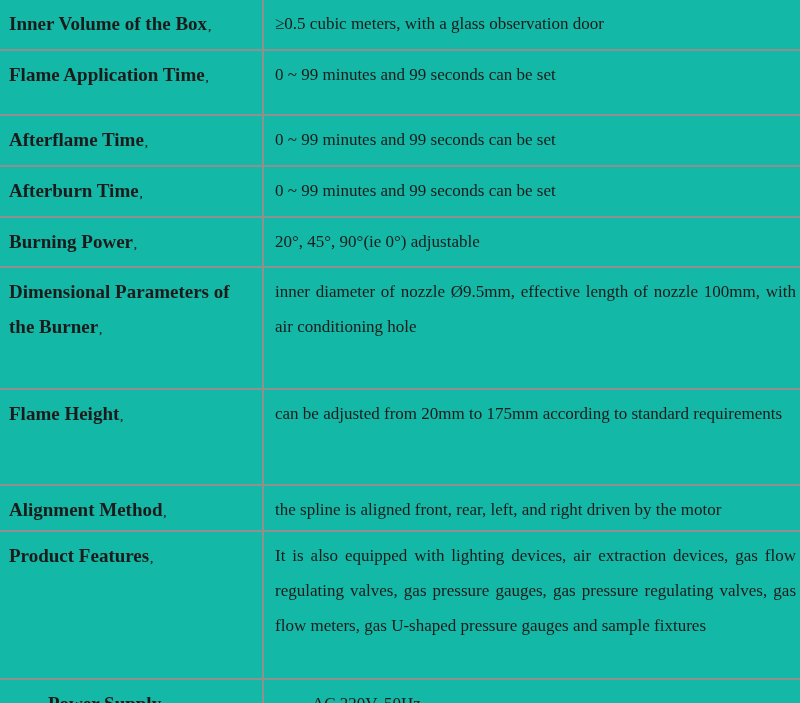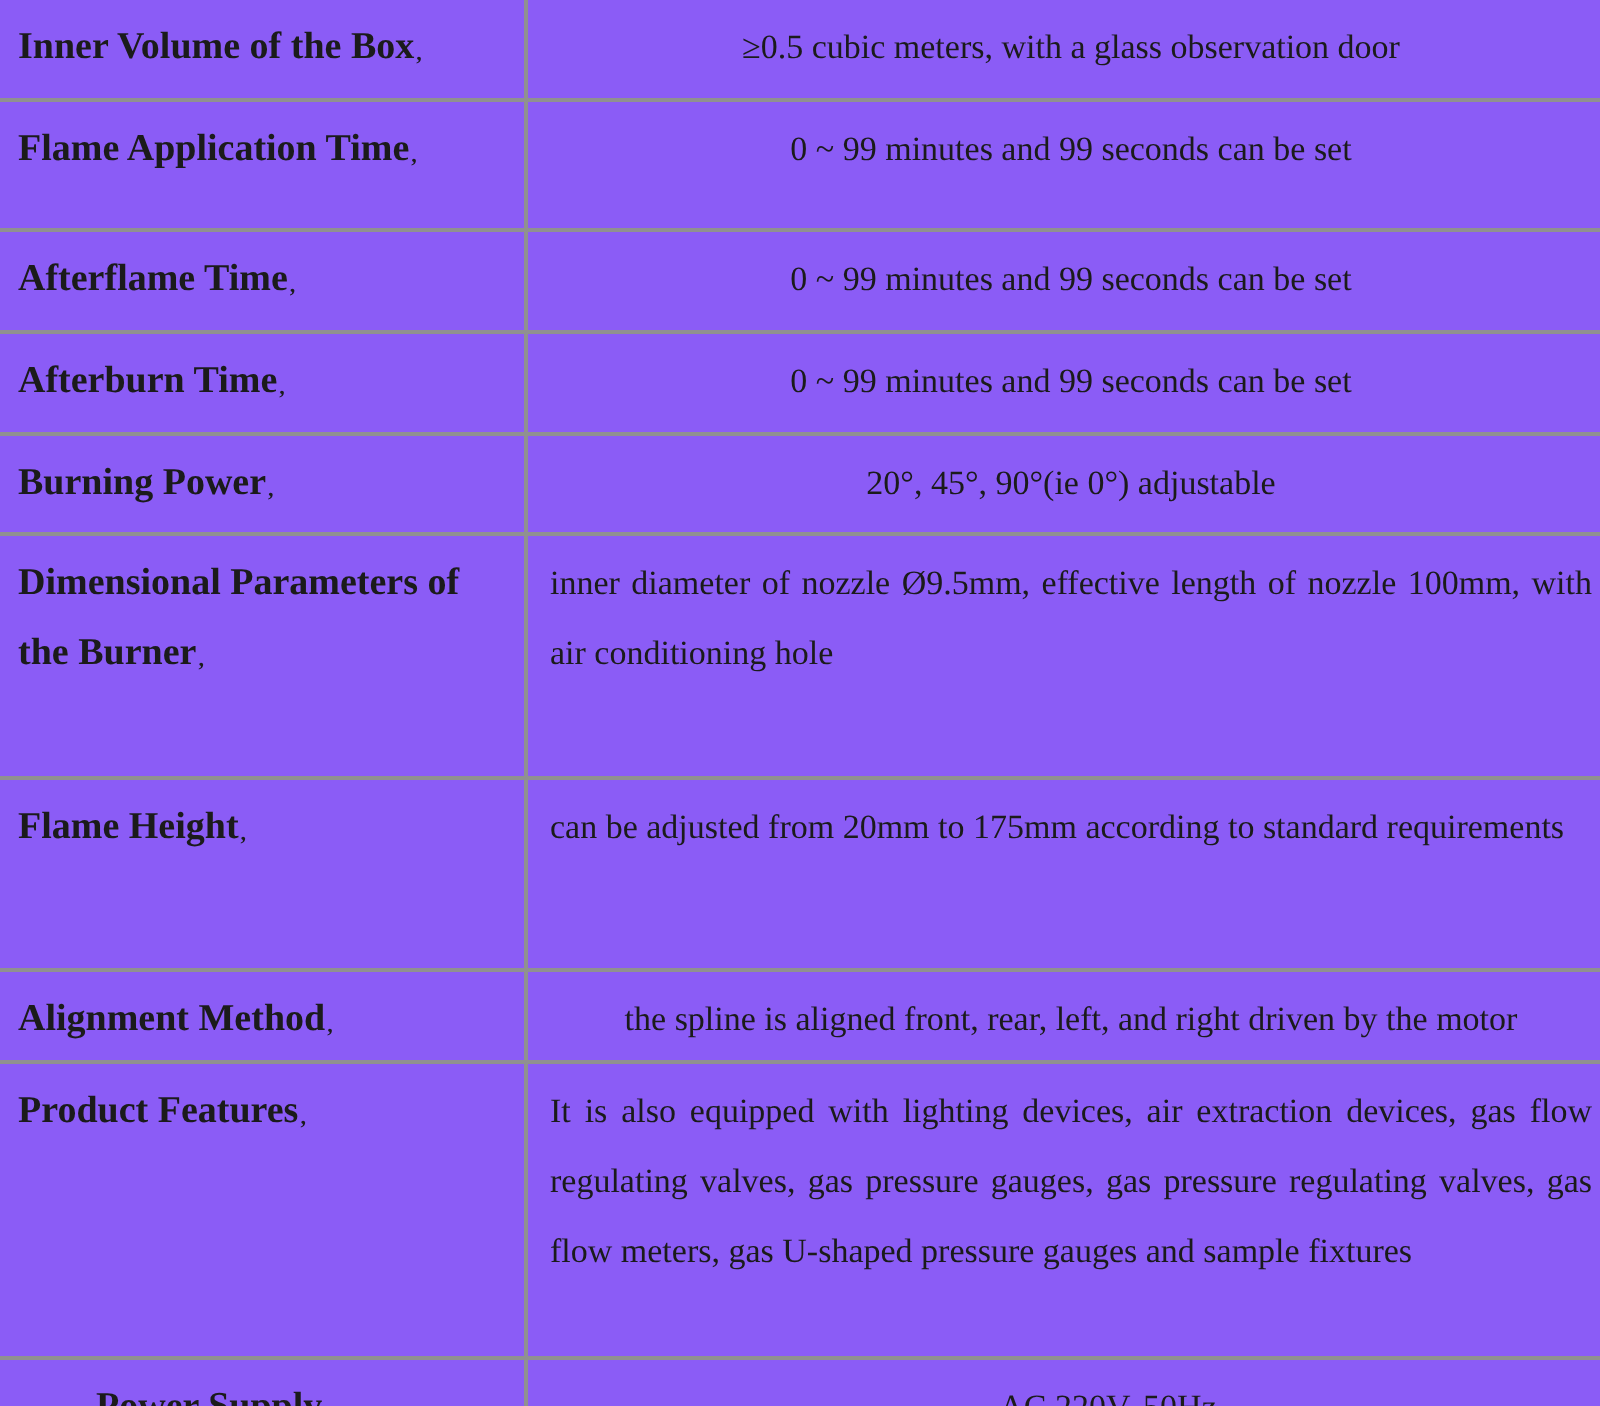--- a/index.html
+++ b/index.html
@@ -5,21 +5,21 @@
   html, body {
     margin: 0;
     padding: 0;
     background: #ffffff;
   }
   .page {
     position: relative;
     width: 800px;
     height: 703px;
     overflow: hidden;
-    background: #8b5cf6;
+    background: #14b8a6;
     font-family: "Liberation Serif", "DejaVu Serif", serif;
     color: #1b1b1b;
   }
   table.spec {
     width: 800px;
     border-collapse: collapse;
     table-layout: fixed;
   }
   table.spec td {
     vertical-align: top;
@@ -34,21 +34,21 @@
   td.lbl {
     width: 263px;
     border-right: 2px solid #909090;
     padding: 6px 8px 0 9px;
     font-weight: bold;
     font-size: 19px;
   }
   td.val {
     padding: 6px 4px 0 11px;
     font-size: 17px;
-    text-align: center;
+    text-align: left;
   }
   td.val.justify {
     text-align: justify;
     text-align-last: left;
   }
   .mark {
     font-size: 11px;
     position: relative;
     top: 1px;
     margin-left: 1px;

